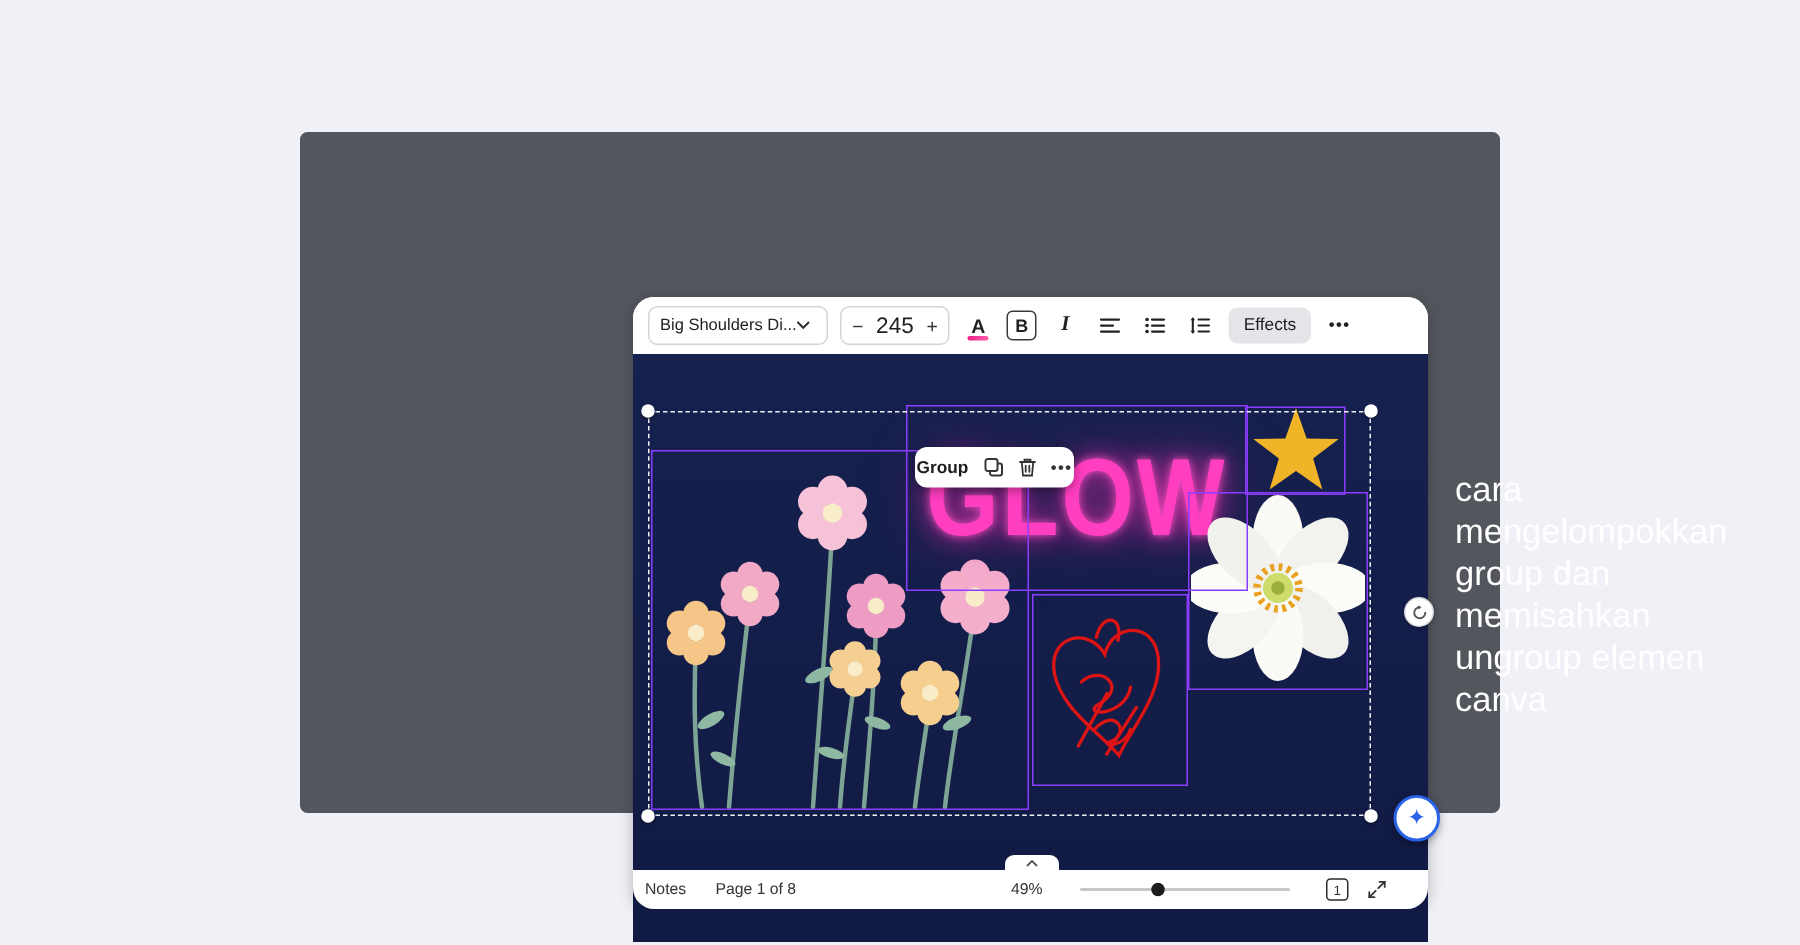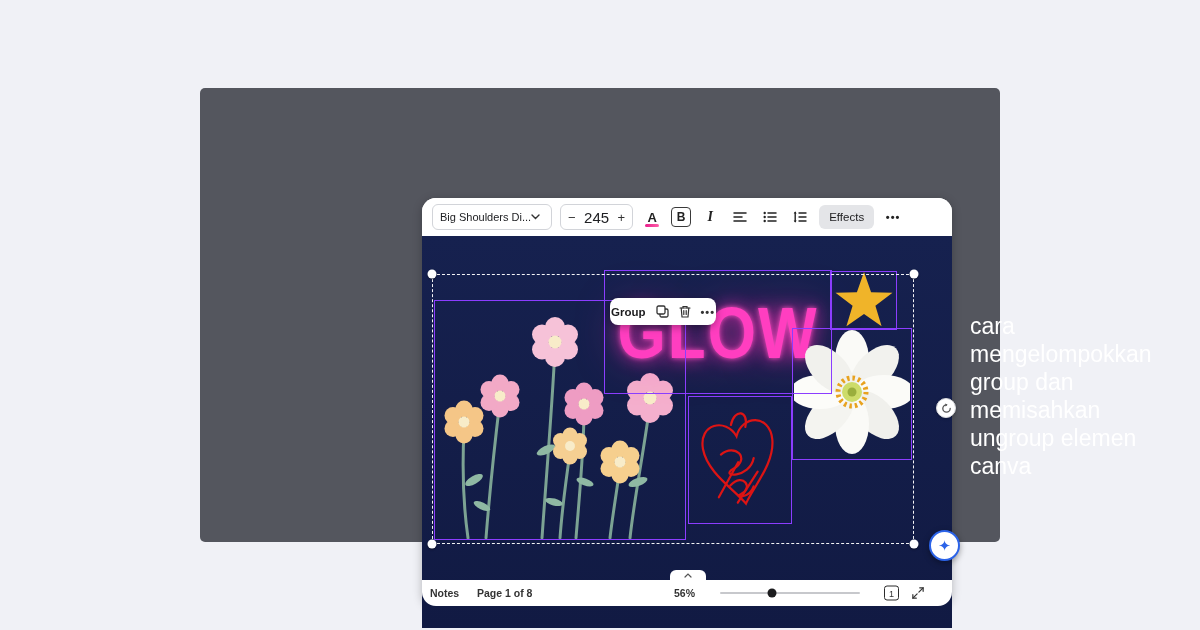--- a/index.html
+++ b/index.html
@@ -98,21 +98,21 @@
     position:absolute; left:248px; top:334px; width:36px; height:10px;
     background:#fff; border-radius:6px 6px 0 0;
     display:flex; align-items:center; justify-content:center; cursor:pointer;
   }
 
   
   .bottombar {
     position:absolute; left:0; bottom:0; width:530px; height:26px;
     background:#fff; border-radius:0 0 14px 14px; font-size:10.5px; color:#333;
   }
-  .bb-item { position:absolute; top:50%; transform:translateY(-50%); white-space:nowrap;font-weight:bold; }
+  .bb-item { position:absolute; top:50%; transform:translateY(-50%); white-space:nowrap; }
   .slider-track {
     position:absolute; left:298px; top:50%; transform:translateY(-50%);
     width:140px; height:2px; background:#c7c8cc; border-radius:2px; cursor:pointer;
   }
   .slider-thumb {
     position:absolute; left:37%; top:50%; transform:translate(-50%,-50%);
     width:9px; height:9px; background:#1c1c1e; border-radius:50%; cursor:pointer;
   }
   .page-box {
     position:absolute; left:462px; top:50%; transform:translateY(-50%);
@@ -394,21 +394,21 @@
       </span>
     </div>
 
     <div class="assistant">
       <span class="spark">✦</span>
     </div>
 
     <div class="bottombar">
       <span class="bb-item" style="left:8px;">Notes</span>
       <span class="bb-item" style="left:55px;">Page 1 of 8</span>
-      <span class="bb-item" style="left:252px;">56%</span>
+      <span class="bb-item" style="left:252px;">49%</span>
       <div class="slider-track">
         <div class="slider-thumb"></div>
       </div>
       <div class="page-box">
         <span>1</span>
       </div>
       <span class="bb-item" style="left:490px;">
         <span>
           <svg width="12" height="12" viewBox="0 0 14 14">
               <g stroke="#333" stroke-width="1.4" fill="none" stroke-linecap="round">

